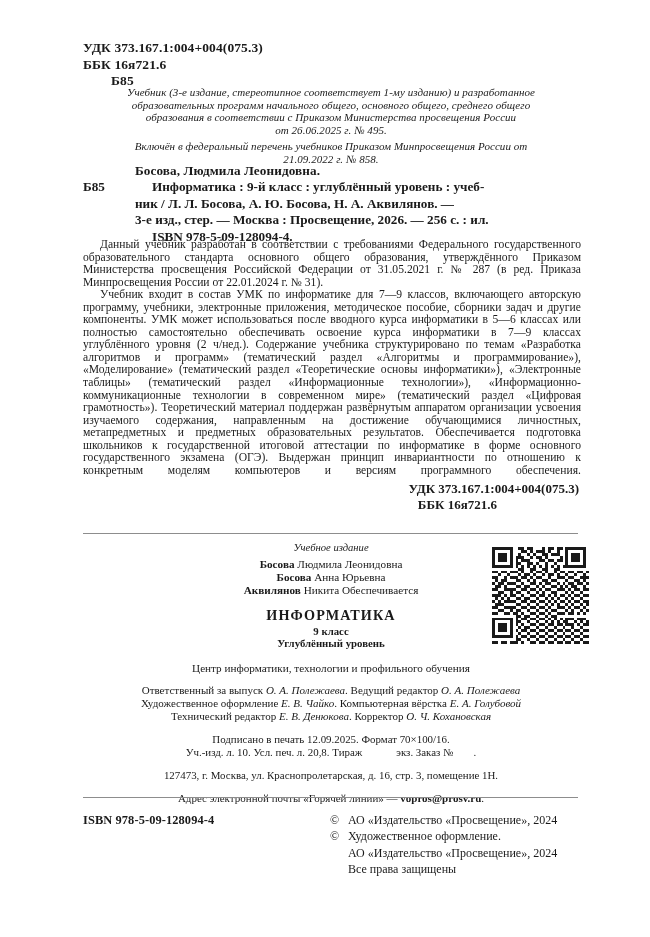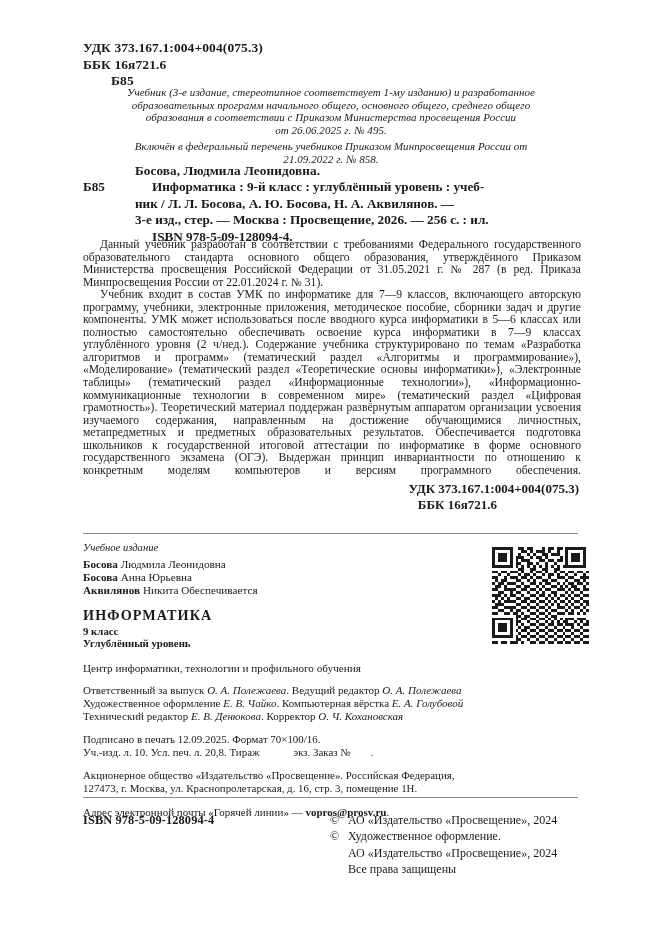--- a/index.html
+++ b/index.html
@@ -123,21 +123,21 @@
   }
   .rule-top { top: 533px; }
   .rule-bottom { top: 797px; }
 
   
   .imprint {
     position: absolute;
     left: 83px;
     top: 541px;
     width: 496px;
-    text-align: left;
+    text-align: center;
     font-size: 11px;
     line-height: 13px;
   }
   .imprint .ed-label {
     font-style: italic;
     font-size: 10.6px;
     margin-bottom: 4px;
   }
   .imprint .author {
     font-size: 11.2px;
@@ -870,21 +870,20 @@
     </div>
 
     <div class="printinfo">
       <div>Подписано в печать 12.09.2025. Формат 70×100/16.</div>
       <div>
         <span>Уч.-изд. л. 10. Усл. печ. л. 20,8. Тираж</span><span class="spacer-wide"></span><span>экз. Заказ №</span><span class="spacer-narrow"></span><span>.</span>
       </div>
     </div>
 
     <div class="publisher">
-      <div>Акционерное общество «Издательство «Просвещение». Российская Федерация,</div>
       <div>127473, г. Москва, ул. Краснопролетарская, д. 16, стр. 3, помещение 1Н.</div>
     </div>
 
     <div class="email">
       <span>Адрес электронной почты «Горячей линии» — </span><b>vopros@prosv.ru</b><span>.</span>
     </div>
   </div>
 
   <div class="rule rule-bottom"></div>
 

